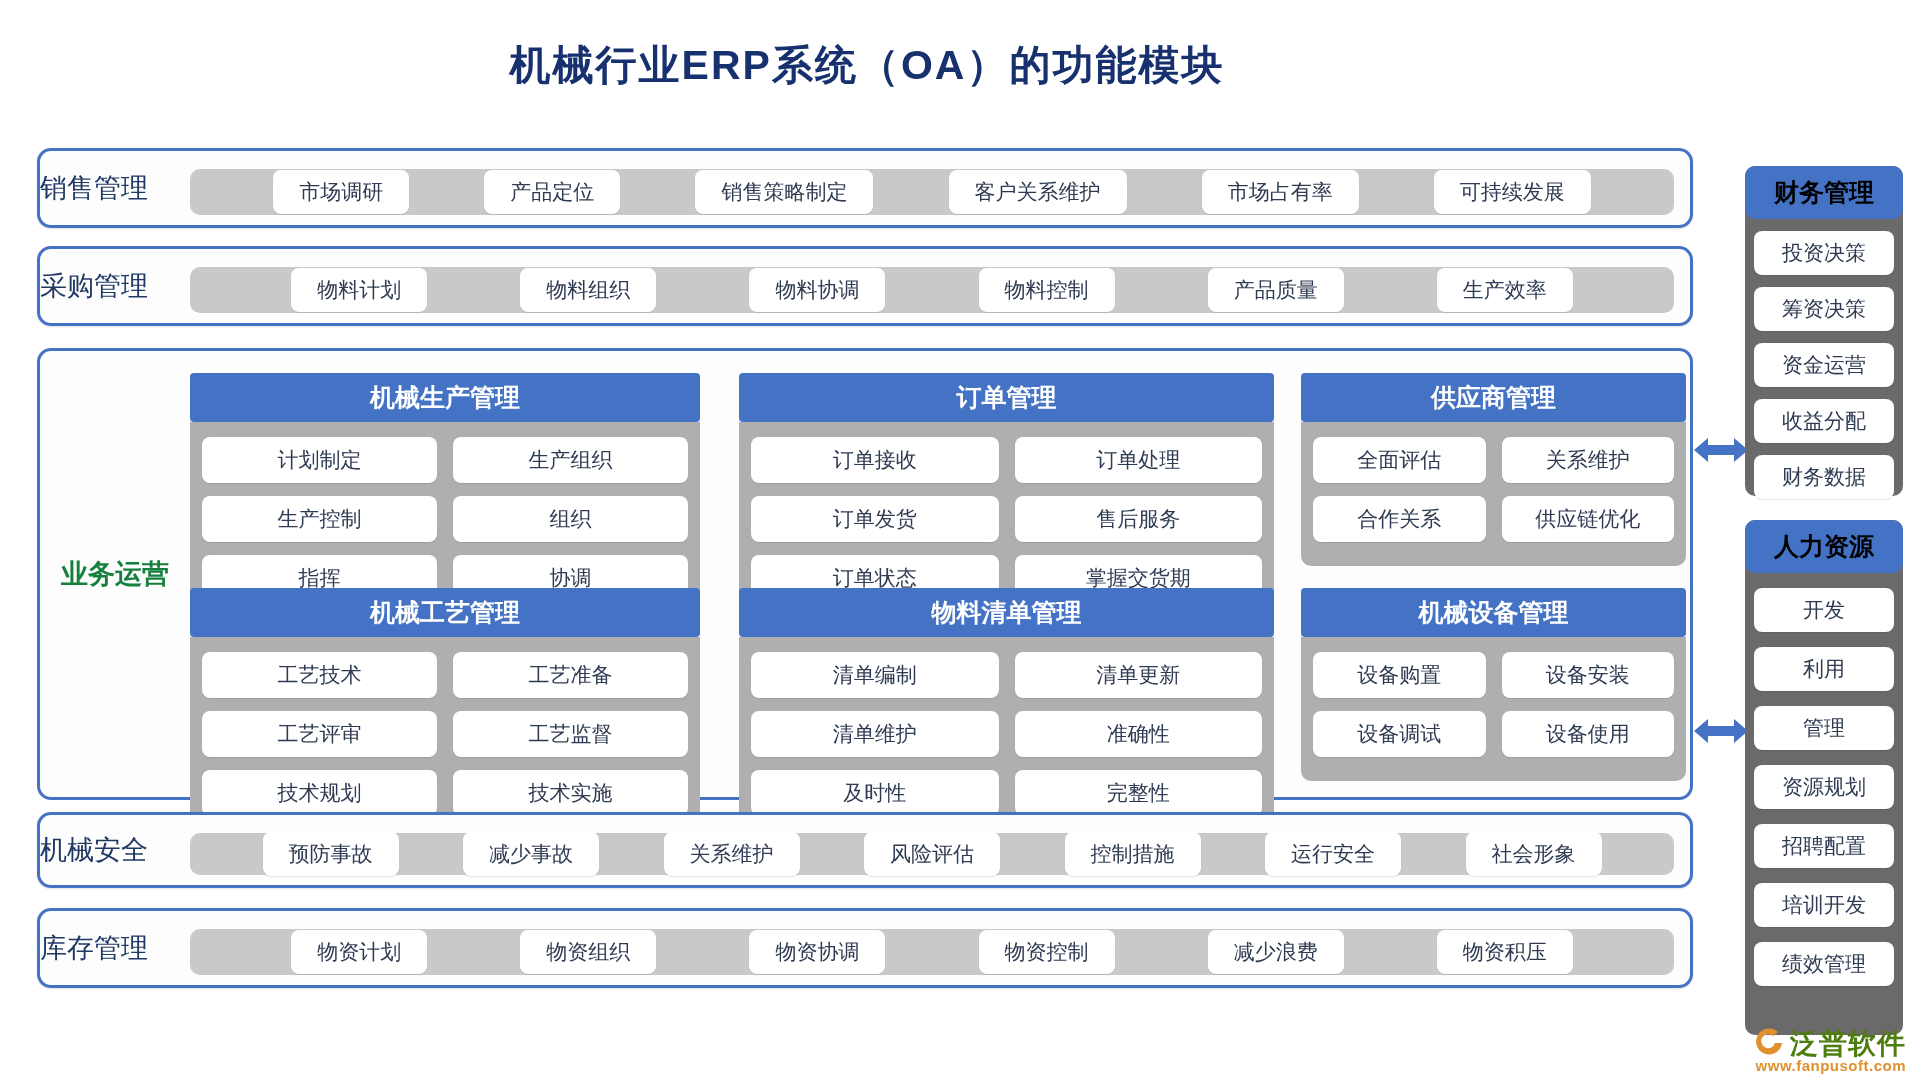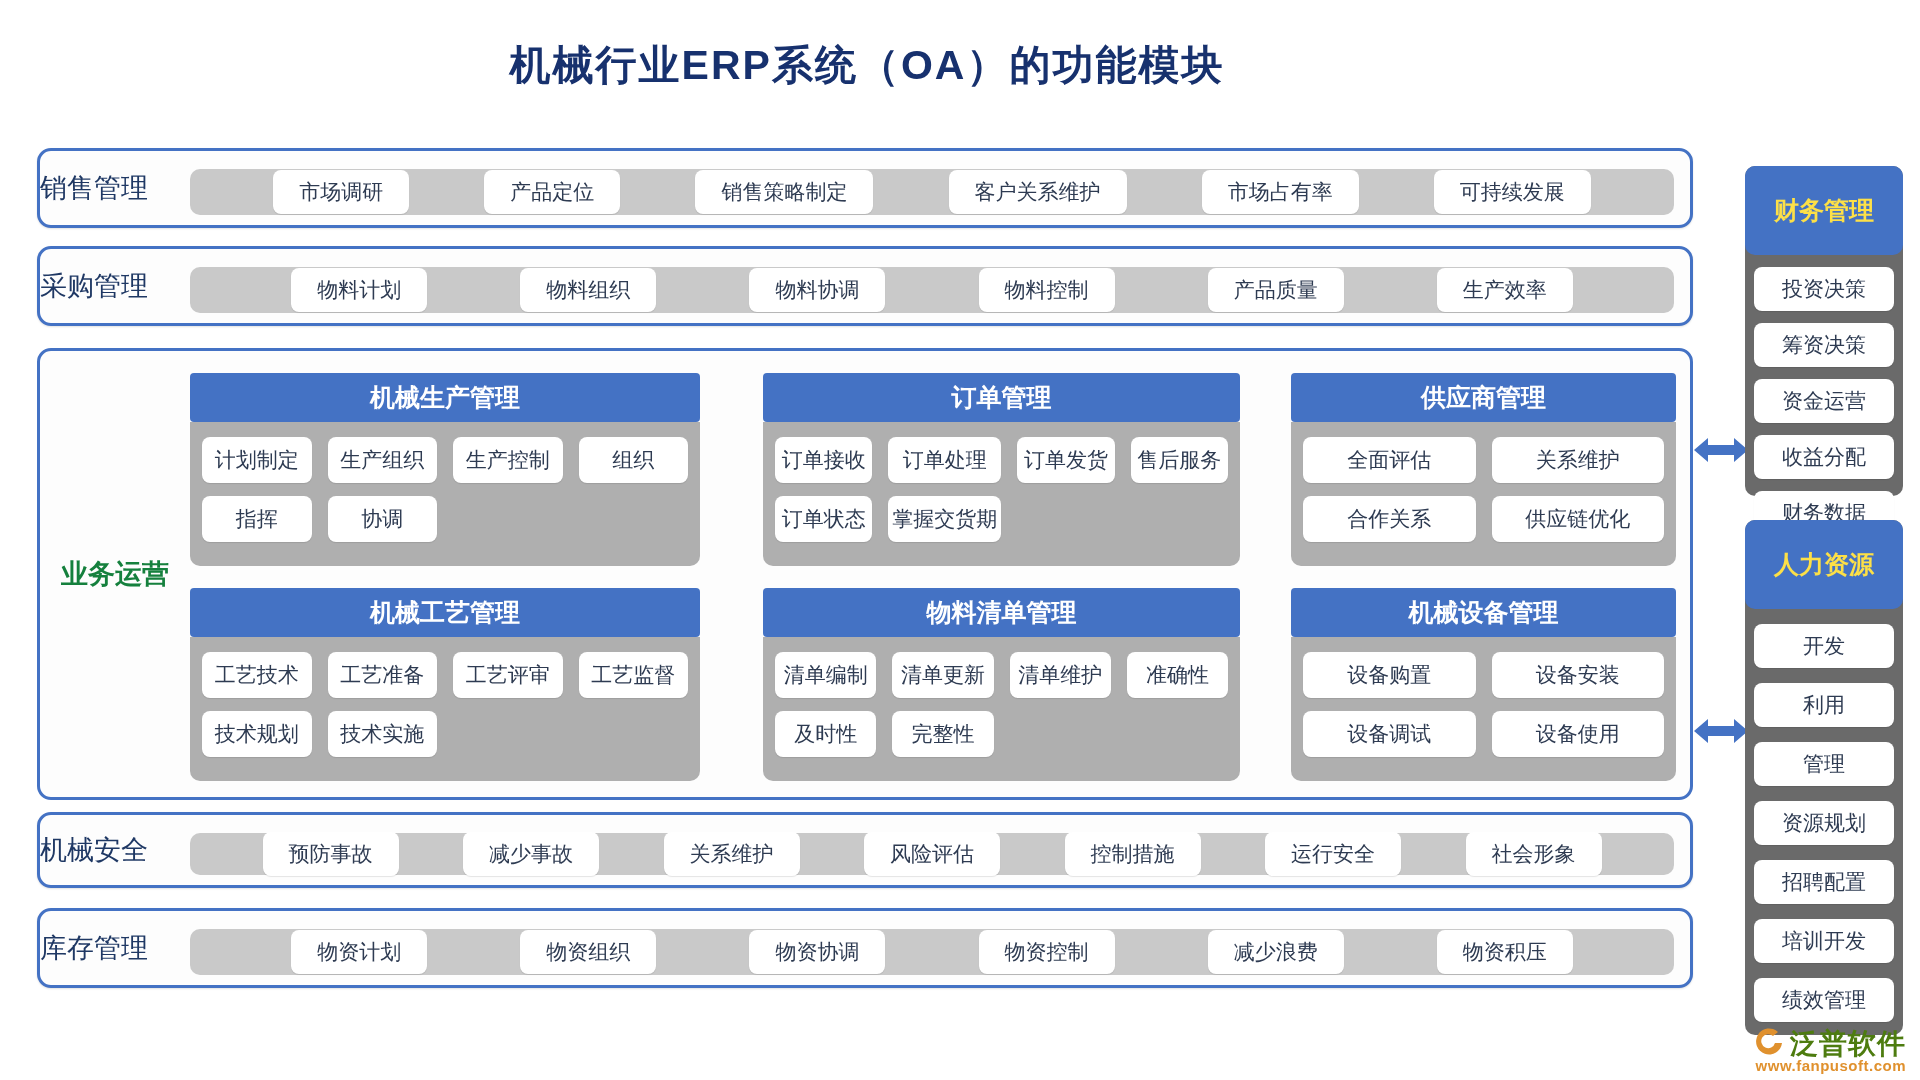--- a/index.html
+++ b/index.html
@@ -53,47 +53,47 @@
   #ops-box .rlabel {
     width:150px; flex:0 0 150px; text-align:center;
     font-size:27px; font-weight:bold; color:#15803d;
   }
   .ops-grid {
     flex:1; align-self:stretch; margin:8px 14px 8px 0;
     display:flex; flex-direction:column; justify-content:space-around;
   }
   .card-row { display:flex; justify-content:space-between; height:188px;gap:27px; }
   .card { display:flex; flex-direction:column; }
-  .card.w1 { width:510px; } .card.w2 { width:477px;margin-left:12px; } .card.w3 { width:385px; }
+  .card.w1 { width:510px; } .card.w2 { width:535px;margin-left:12px; } .card.w3 { width:385px; }
   .card-head {
     background:#4472C4; color:#ffffff; text-align:center;
     font-size:25px; font-weight:bold; padding:8px 0; border-radius:4px;
     flex:0 0 auto;
   }
   .card-body {
     flex:1; background:#afafaf; border-radius:0 0 10px 10px;
-    display:grid; grid-template-columns:repeat(4,1fr);
+    display:grid; grid-template-columns:repeat(2,1fr);
     gap:13px 16px; padding:15px 12px 24px; box-sizing:border-box;
     align-content:start;
   }
   .card-body.cols2 { grid-template-columns:repeat(2,1fr); }
   .card-body .pill { padding:9px 4px; }
 
   
   .side {
     position:absolute; left:1745px; width:158px;
     background:#6a6a6a; border-radius:10px;
     display:flex; flex-direction:column; box-sizing:border-box;
     padding-bottom:12px;
   }
   #side-finance { top:166px; height:330px; }
   #side-hr      { top:520px; height:515px; }
   .side-head {
-    background:#4472C4; border-radius:10px; color:#fde047;
-    text-align:center; font-size:25px; font-weight:bold; padding:28px 0;
+    background:#4472C4; border-radius:10px; color:#000000;
+    text-align:center; font-size:25px; font-weight:bold; padding:10px 0;
   }
   .side .pill { margin:12px 9px 0; padding:8px 2px; font-size:21px; }
   #side-hr .pill { margin-top:15px; }
 
   
   .conn { position:absolute; left:1694px; width:54px; height:32px; }
   #conn-top { top:434px; } #conn-bottom { top:715px; }
 
   
   #footer {

